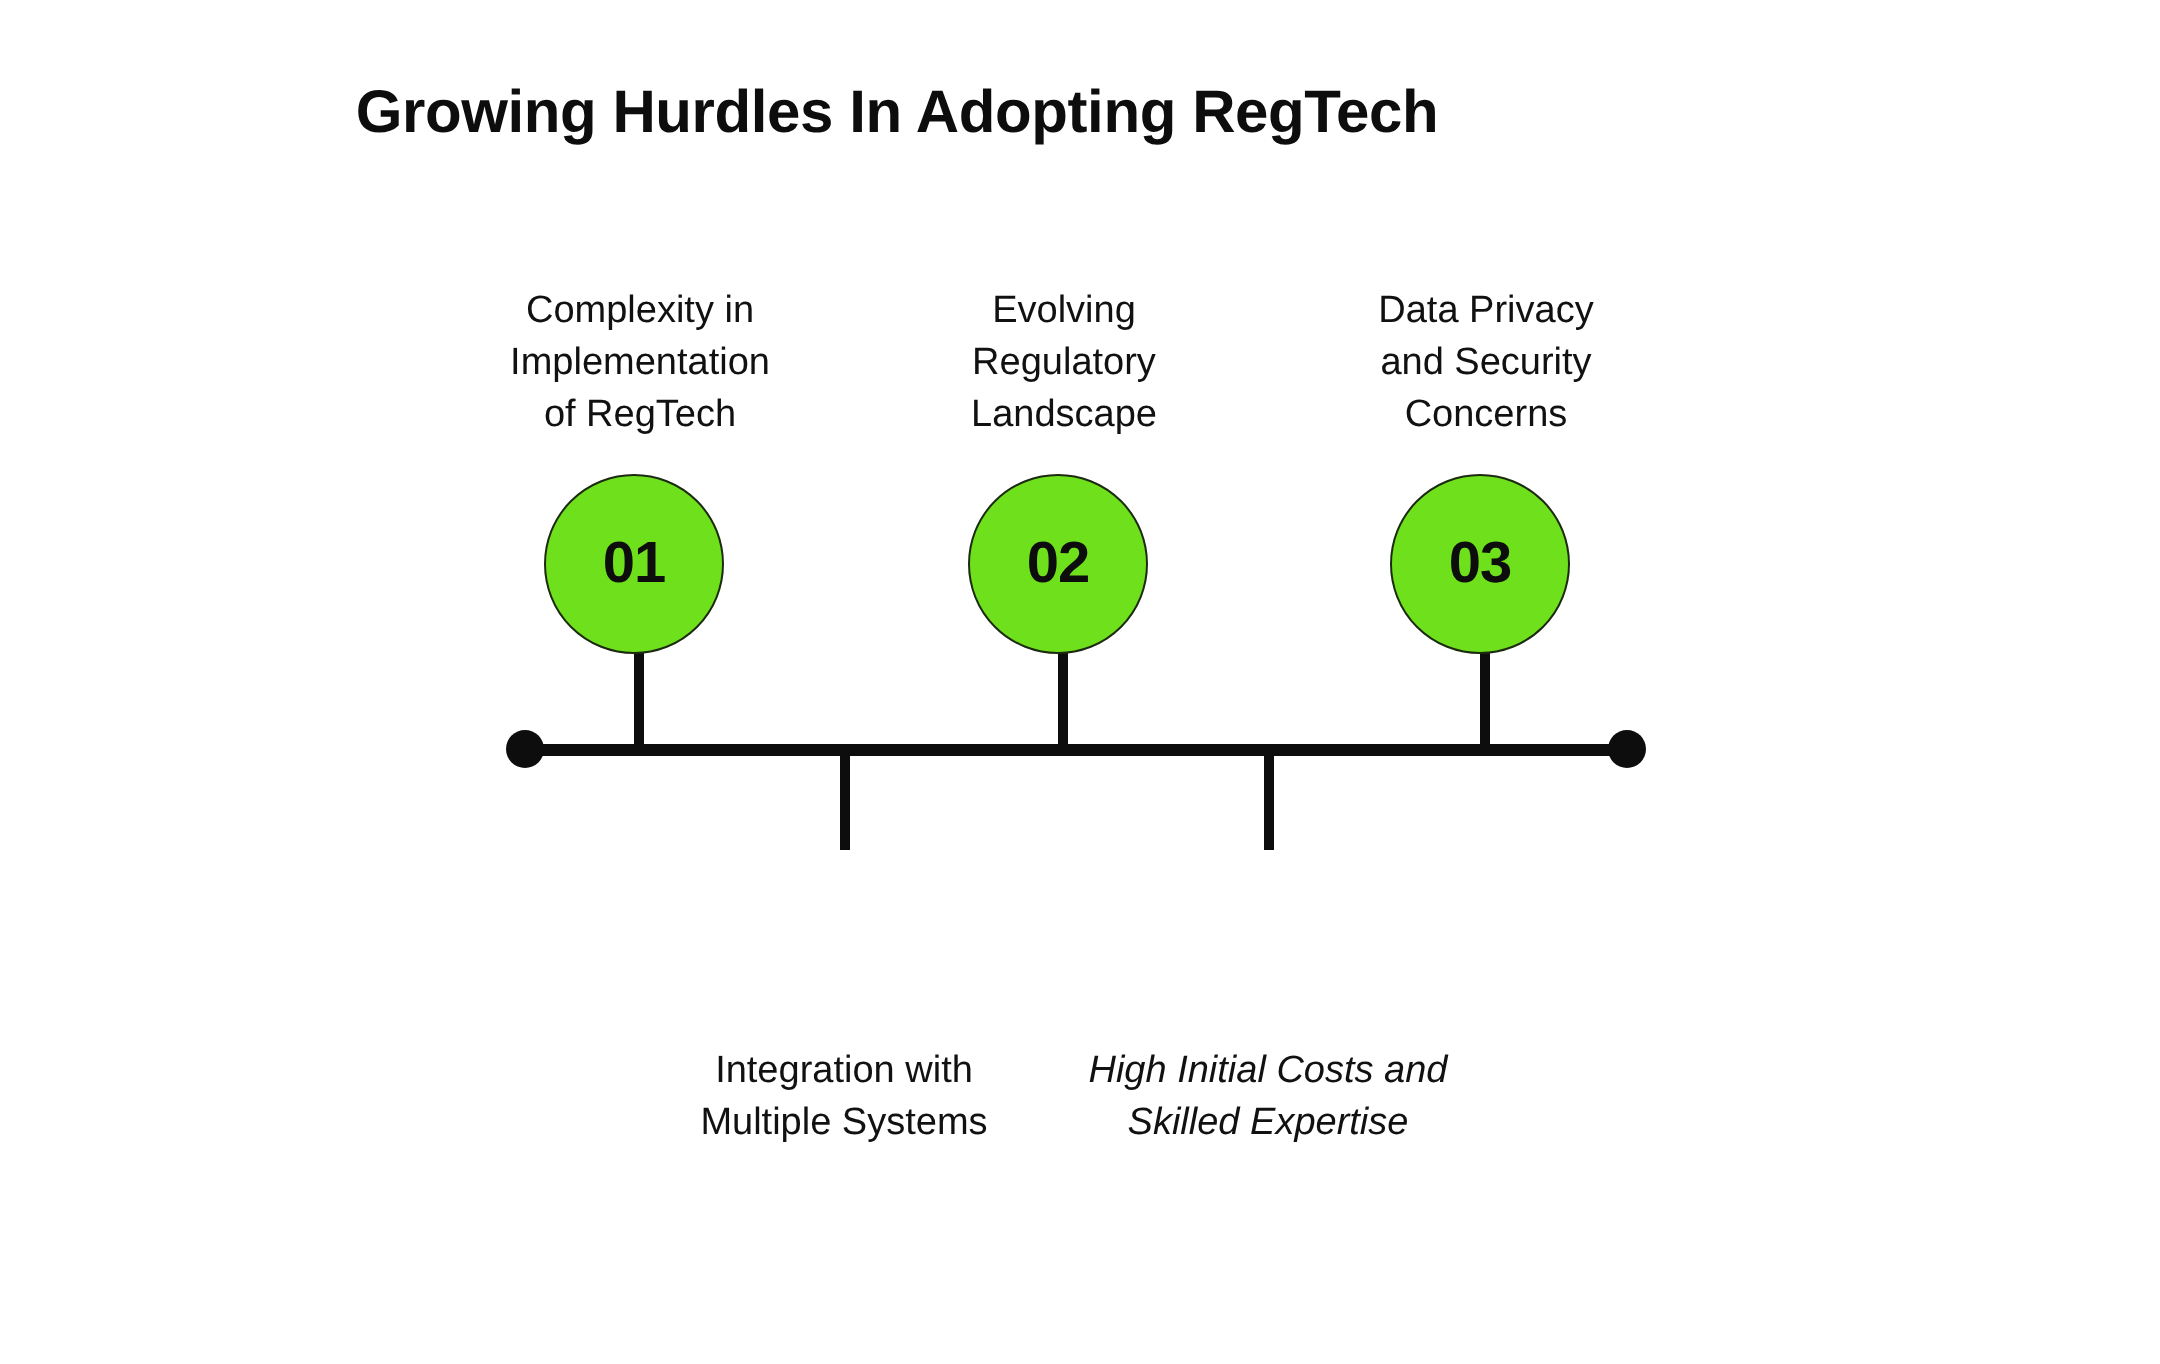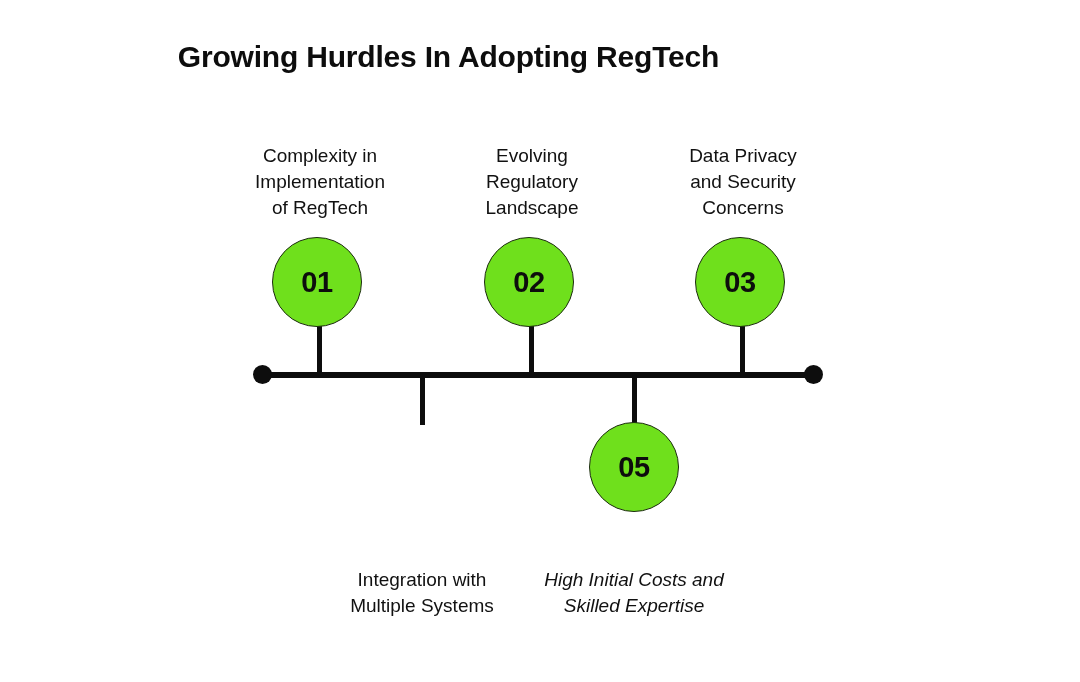--- a/index.html
+++ b/index.html
@@ -91,21 +91,21 @@
   
   .node-label {
     position: absolute;
     text-align: center;
     font-size: 19px;
     line-height: 26px;
     color: #111111;
     white-space: pre-line;
   }
   .node-label.above { top: 143px; width: 240px; }
-  .node-label.below { top: 523px; width: 260px; margin-top: 44px; }
+  .node-label.below { top: 523px; width: 260px; }
 
   
   .c1 { left: 272px; }   
   .c2 { left: 484px; }   
   .c3 { left: 695px; justify-content: center; }   
   .c4 { left: 377px; }   
   .c5 { left: 589px; }   
 
   .k1 { left: 317px; }   
   .k2 { left: 529px; }   
@@ -153,19 +153,16 @@
   <div class="node-label above l3">Data Privacy
 and Security
 Concerns</div>
   <div class="node top c3">
     <span class="node-num">03</span>
   </div>
 
   <div class="node-label below l4">Integration with
 Multiple Systems</div>
 
-  <div class="node bottom c5">
-    <span class="node-num">05</span>
-  </div>
   <div class="node-label below l5">High Initial Costs and
 Skilled Expertise</div>
 
 </div>
 
 </body></html>

